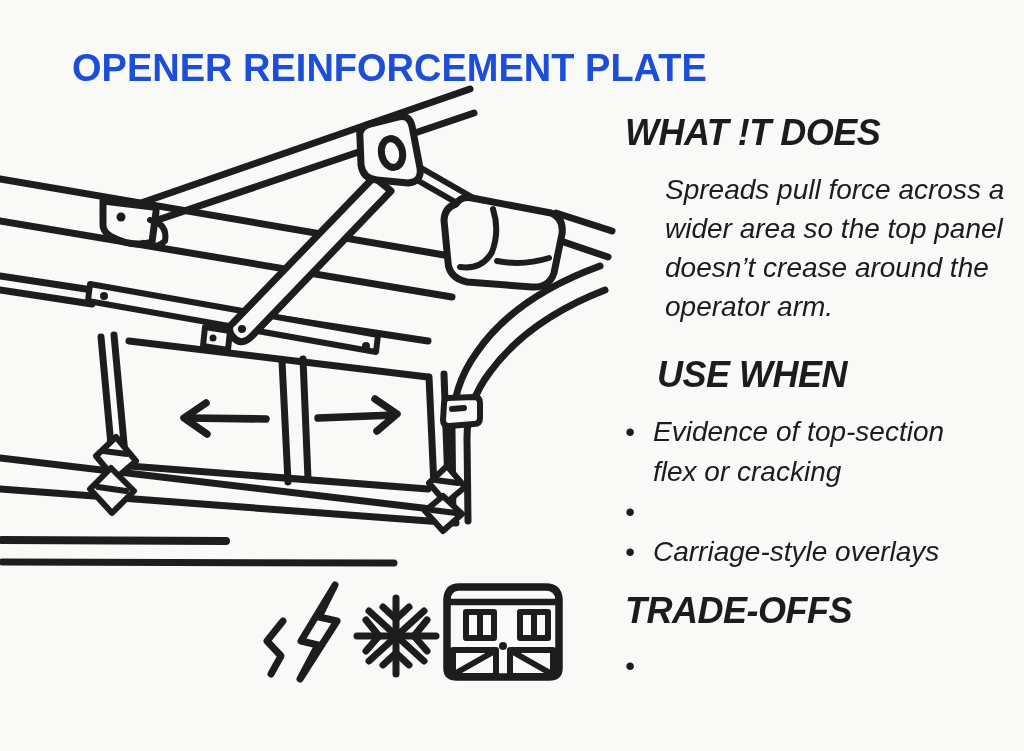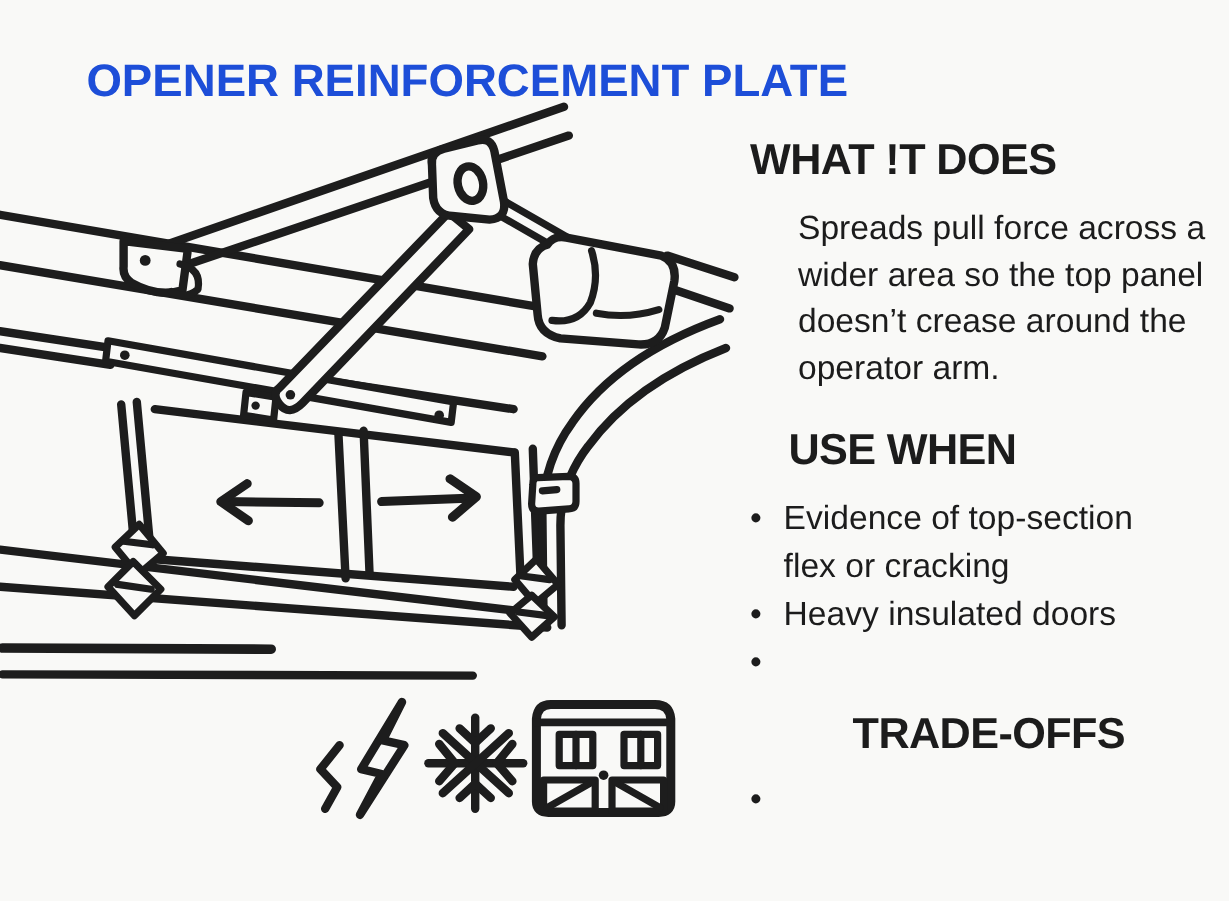--- a/index.html
+++ b/index.html
@@ -8,41 +8,41 @@
     background:#f9f9f7;
     font-family:"Liberation Sans", sans-serif;
     color:#1d1d1d;
   }
   .page-title{
     position:absolute;left:72px;top:22px;width:800px;
     font-size:38px;font-weight:700;letter-spacing:0px;
     color:#1d4ed8;white-space:nowrap;
   }
   .svg-layer{position:absolute;left:0;top:0;width:1024px;height:751px;}
-  .col{position:absolute;left:625px;width:398px;}
+  .col{position:absolute;left:625px;width:398px;font-style:italic;}
   .sec-heading{
     font-size:36px;font-weight:700;letter-spacing:-0.5px;color:#1c1c1c;
     white-space:nowrap;
   }
   .body-text{
     font-size:28px;line-height:39px;color:#1c1c1c;white-space:pre-line;
   }
   .bullet-row{display:flex;align-items:flex-start;}
   .bullet-dot{
     width:28px;flex:0 0 28px;font-size:28px;line-height:40px;color:#1c1c1c;
     text-align:left;
   }
   .bullet-text{
     font-size:28px;line-height:40px;color:#1c1c1c;white-space:pre-line;
   }
   .h-what{top:112px;}
   .p-what{top:170px;margin-left:40px;}
   .h-use{top:354px;margin-left:32px;}
   .b-use{top:412px;}
-  .h-trade{top:590px;text-align:center;}
+  .h-trade{top:590px;}
   .b-trade{top:646px;}
   svg *{vector-effect:none;}
 </style>
 </head>
 <body>
 
 <svg class="svg-layer" viewBox="0 0 1024 751" fill="none" stroke="#1d1d1d" stroke-width="7" stroke-linecap="round" stroke-linejoin="round">
 
   <g>
     <path d="M 0 179 L 450 256"></path>
@@ -178,24 +178,24 @@
 
 <div class="col sec-heading h-use">USE WHEN</div>
 <div class="col b-use">
   <div class="bullet-row">
     <span class="bullet-dot">•</span>
     <span class="bullet-text">Evidence of top-section
 flex or cracking</span>
   </div>
   <div class="bullet-row">
     <span class="bullet-dot">•</span>
-    <span class="bullet-text">Heavy insulated doors</span>
-  </div>
-  <div class="bullet-row">
-    <span class="bullet-dot">•</span>
+  </div>
+  <div class="bullet-row">
+    <span class="bullet-dot">•</span>
+    <span class="bullet-text">Carriage-style overlays</span>
   </div>
 </div>
 
 <div class="col sec-heading h-trade">TRADE-OFFS</div>
 <div class="col b-trade">
   <div class="bullet-row">
     <span class="bullet-dot">•</span>
   </div>
 </div>
 

